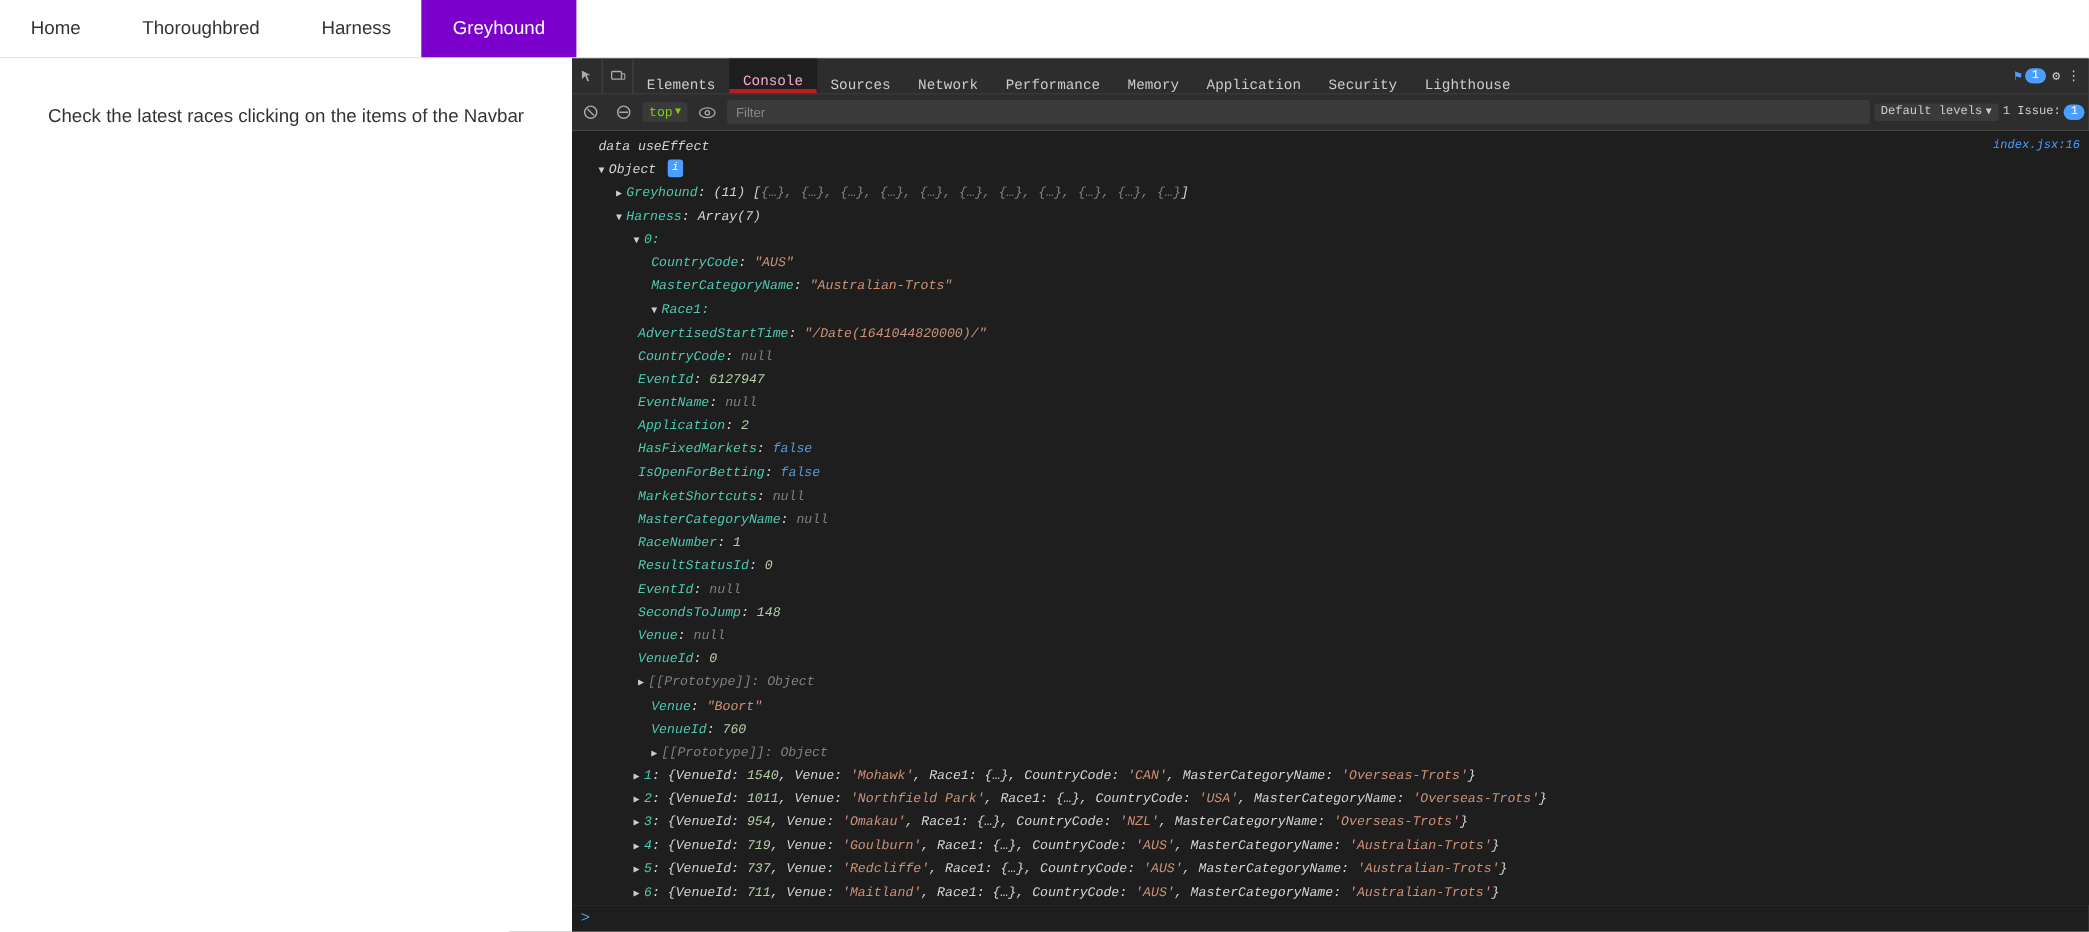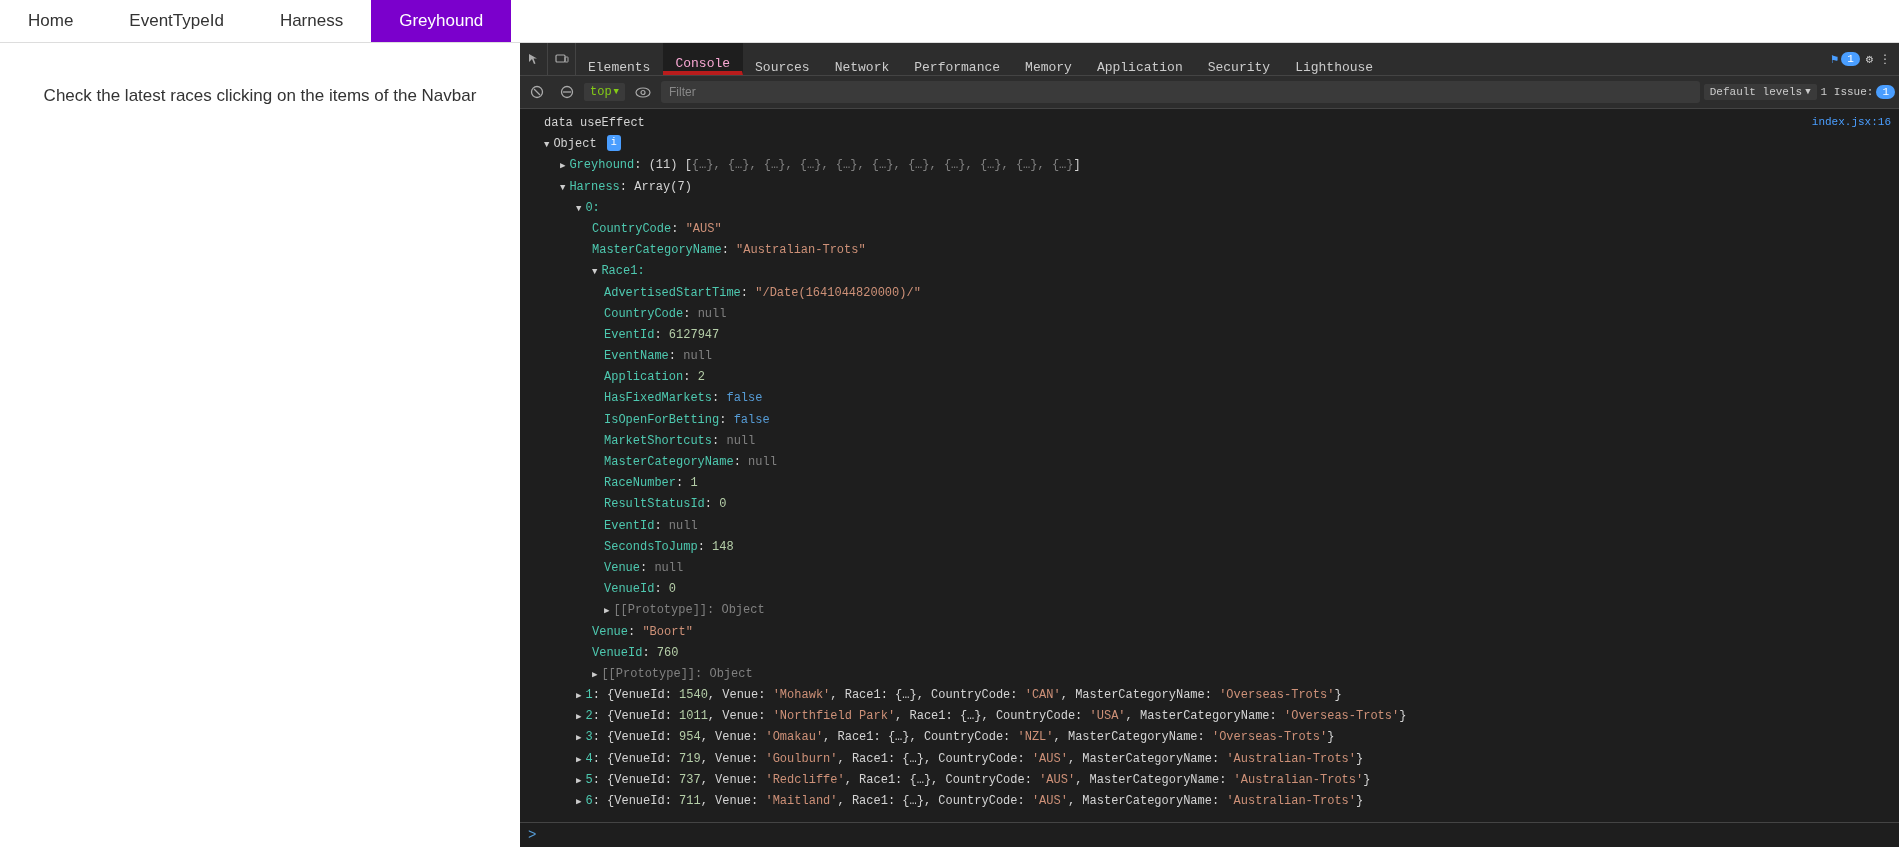--- a/index.html
+++ b/index.html
@@ -3,21 +3,21 @@
   <meta charset="utf-8">
   <style>
     * { margin: 0; padding: 0; box-sizing: border-box; }
     body { font-family: Arial, sans-serif; display: flex; flex-direction: column; height: 847px; overflow: hidden; background: #fff; }
 
     
     .navbar {
       display: flex;
       align-items: center;
       background: #fff;
-      height: 43px;
+      height: 53px;
       border-bottom: 1px solid #ddd;
     }
     .nav-items {
       display: flex;
       height: 100%;
     }
     .nav-item {
       display: flex;
       align-items: center;
       padding: 0 28px;
@@ -197,20 +197,21 @@
       background: #1e1e1e;
     }
     .console-line {
       display: flex;
       align-items: flex-start;
       padding: 1px 8px 1px 24px;
       line-height: 1.6;
       white-space: pre;
       font-size: 12px;
       position: relative;
+      font-style: italic;
     }
 
     .file-ref {
       position: absolute;
       right: 8px;
       color: #4a9eff;
       font-size: 11px;
       cursor: pointer;
     }
 
@@ -236,21 +237,21 @@
       color: #fff;
       border-radius: 3px;
       padding: 0 4px;
       font-size: 10px;
       margin-left: 3px;
     }
 
     .indent-1 { padding-left: 40px; }
     .indent-2 { padding-left: 56px; }
     .indent-3 { padding-left: 72px; }
-    .indent-4 { padding-left: 84px; }
+    .indent-4 { padding-left: 60px; }
 
     .console-bottom {
       border-top: 1px solid #444;
       padding: 4px 8px;
       display: flex;
       align-items: center;
       gap: 4px;
       color: #569cd6;
       font-size: 13px;
       background: #1e1e1e;
@@ -259,21 +260,21 @@
   </style>
 </head>
 <body>
 
 <nav class="navbar">
   <div class="nav-items">
     <div class="nav-item">
       <span>Home</span>
     </div>
     <div class="nav-item">
-      <span>EventTypeId</span>
+      <span>Thoroughbred</span>
     </div>
     <div class="nav-item">
       <span>Harness</span>
     </div>
     <div class="nav-item active">
       <span>Greyhound</span>
     </div>
   </div>
 </nav>
 

